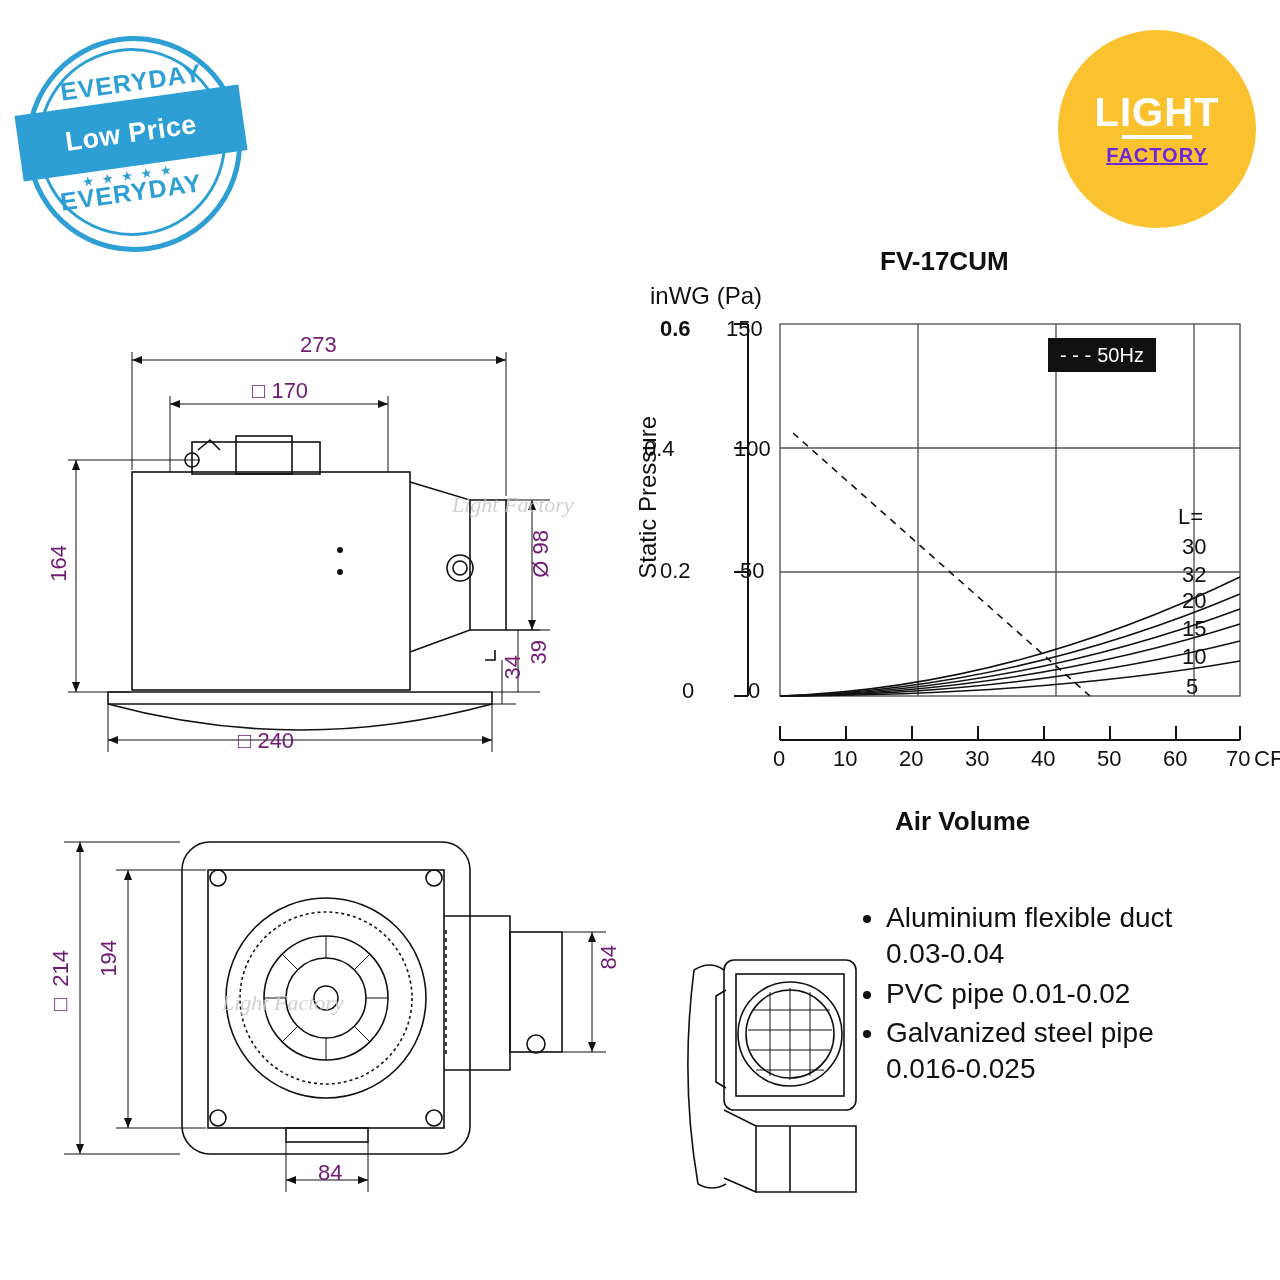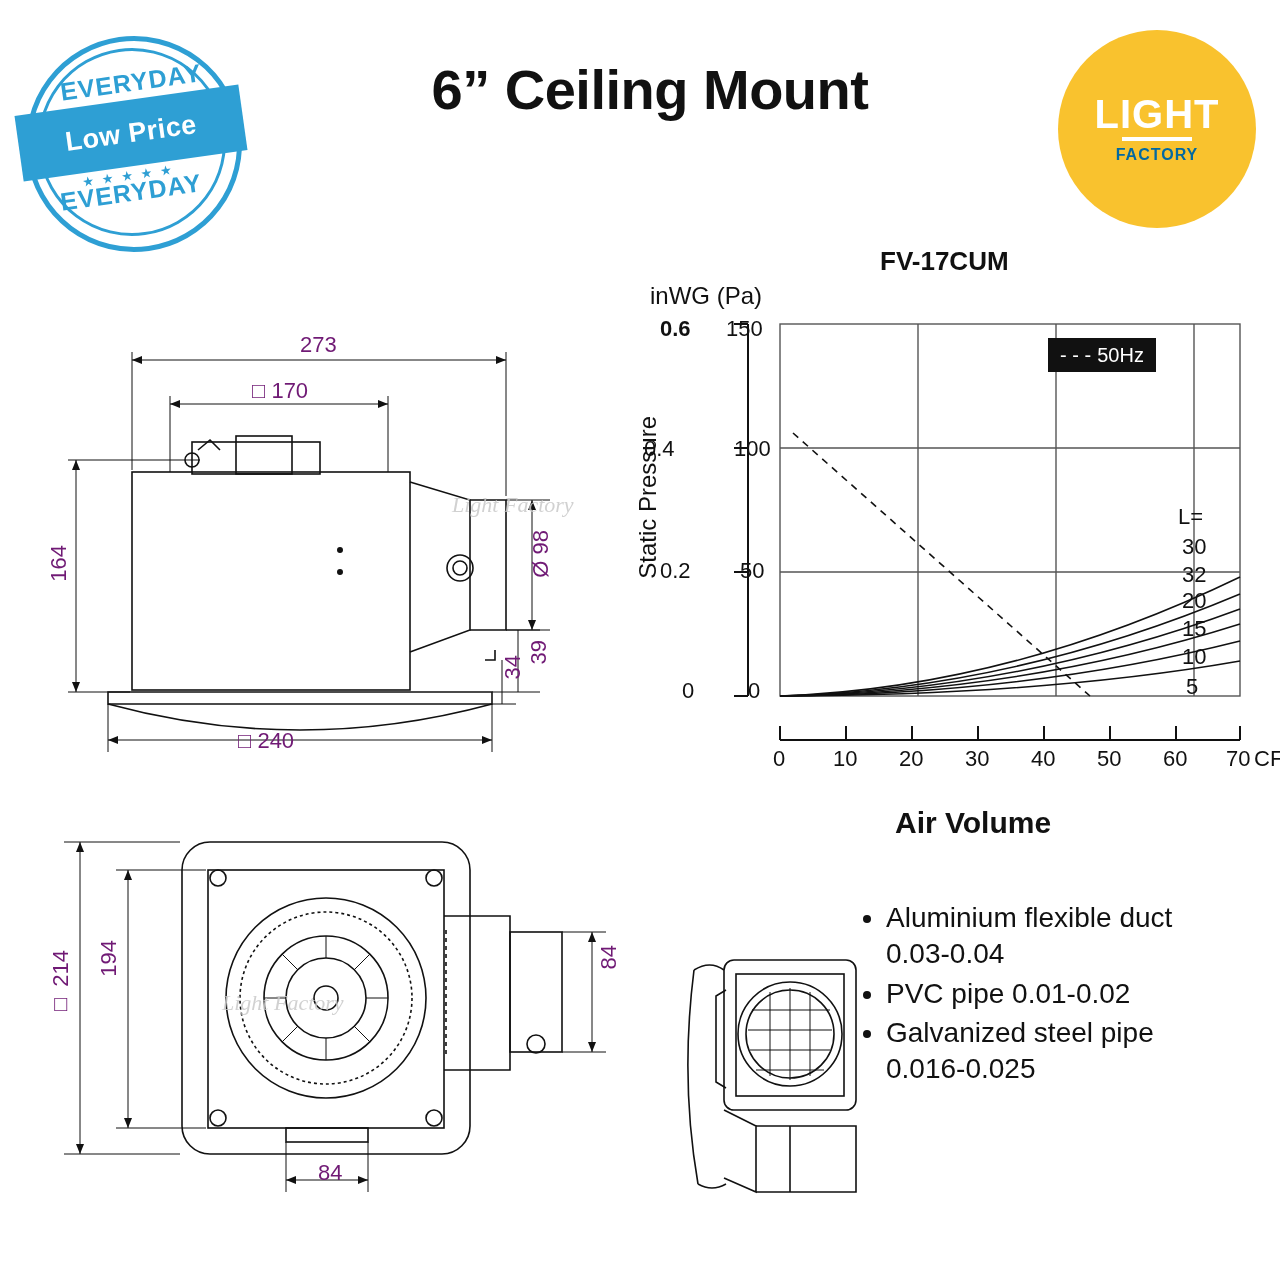--- a/index.html
+++ b/index.html
@@ -48,21 +48,21 @@
   #title { left:290px; top:58px; width:720px; text-align:center; }
   #title .line { font-size:56px; font-weight:bold; line-height:1.14; letter-spacing:-0.5px; }
 
   #logo-badge {
     right:24px; top:30px; width:198px; height:198px;
     background:#f9c22e; border-radius:50%;
     display:flex; flex-direction:column; align-items:center; justify-content:center;
   }
   #logo-badge .l1 { font-size:40px; font-weight:bold; color:#fff; letter-spacing:1px; line-height:1; }
   #logo-badge .bar { width:70px; height:4px; background:#fff; margin:3px 0 5px 0; }
-  #logo-badge .l2 { font-size:16px; font-weight:bold; color:#0369a1; letter-spacing:1px; }
+  #logo-badge .l2 { font-size:20px; font-weight:bold; color:#6d28d9; letter-spacing:1px;text-decoration:underline; }
 
   
   .dim { font-size:22px; color:#701a75; font-family:"Liberation Sans", sans-serif; }
   .vert { writing-mode:vertical-rl; transform:rotate(180deg); }
 
   svg { position:absolute; left:0; top:0; overflow:visible; }
 
   .wm {
     position:absolute; color:#c9c9c9; font-size:22px; font-style:italic;
     font-family:"Liberation Serif", serif; opacity:.85;
@@ -71,21 +71,21 @@
   
   #chart-wrap { left:630px; top:246px; width:640px; height:600px; }
   #chart-title { position:absolute; left:250px; top:0px; font-size:26px; font-weight:bold; }
   #chart-ylabel { position:absolute; left:4px; top:170px; font-size:24px; }
   #chart-unit { position:absolute; left:20px; top:36px; font-size:24px; }
   #legend-box {
     position:absolute; left:418px; top:92px; width:108px; height:34px;
     background:#111; color:#fff; font-size:20px;
     display:flex; align-items:center; justify-content:center;
   }
-  #xaxis-label { position:absolute; left:265px; top:560px; font-size:30px; font-weight:bold; }
+  #xaxis-label { position:absolute; left:265px; top:560px; font-size:26px; font-weight:bold; }
   .lt { position:absolute; font-size:22px; }
 
   
   #bullets { left:860px; top:900px; width:366px; }
   #bullets ul { margin:0; padding-left:26px; }
   #bullets li { font-size:28px; line-height:1.28; margin-bottom:4px; }
 </style>
 </head>
 <body>
 
@@ -95,21 +95,20 @@
   <div class="top-word">EVERYDAY</div>
   <div class="stars t">★★★★★</div>
   <div class="band">
     <span>Low Price</span>
   </div>
   <div class="stars b">★★★★★</div>
   <div class="bottom-word">EVERYDAY</div>
 </div>
 
 <div class="abs" id="title">
-  <div class="line">6” Ceiling Mount</div>
 </div>
 
 <div class="abs" id="logo-badge">
   <div class="l1">LIGHT</div>
   <div class="bar"></div>
   <div class="l2">FACTORY</div>
 </div>
 
 <svg width="620" height="520" style="left:40px; top:300px;">
   <g stroke="#111" fill="none" stroke-width="1.6">

